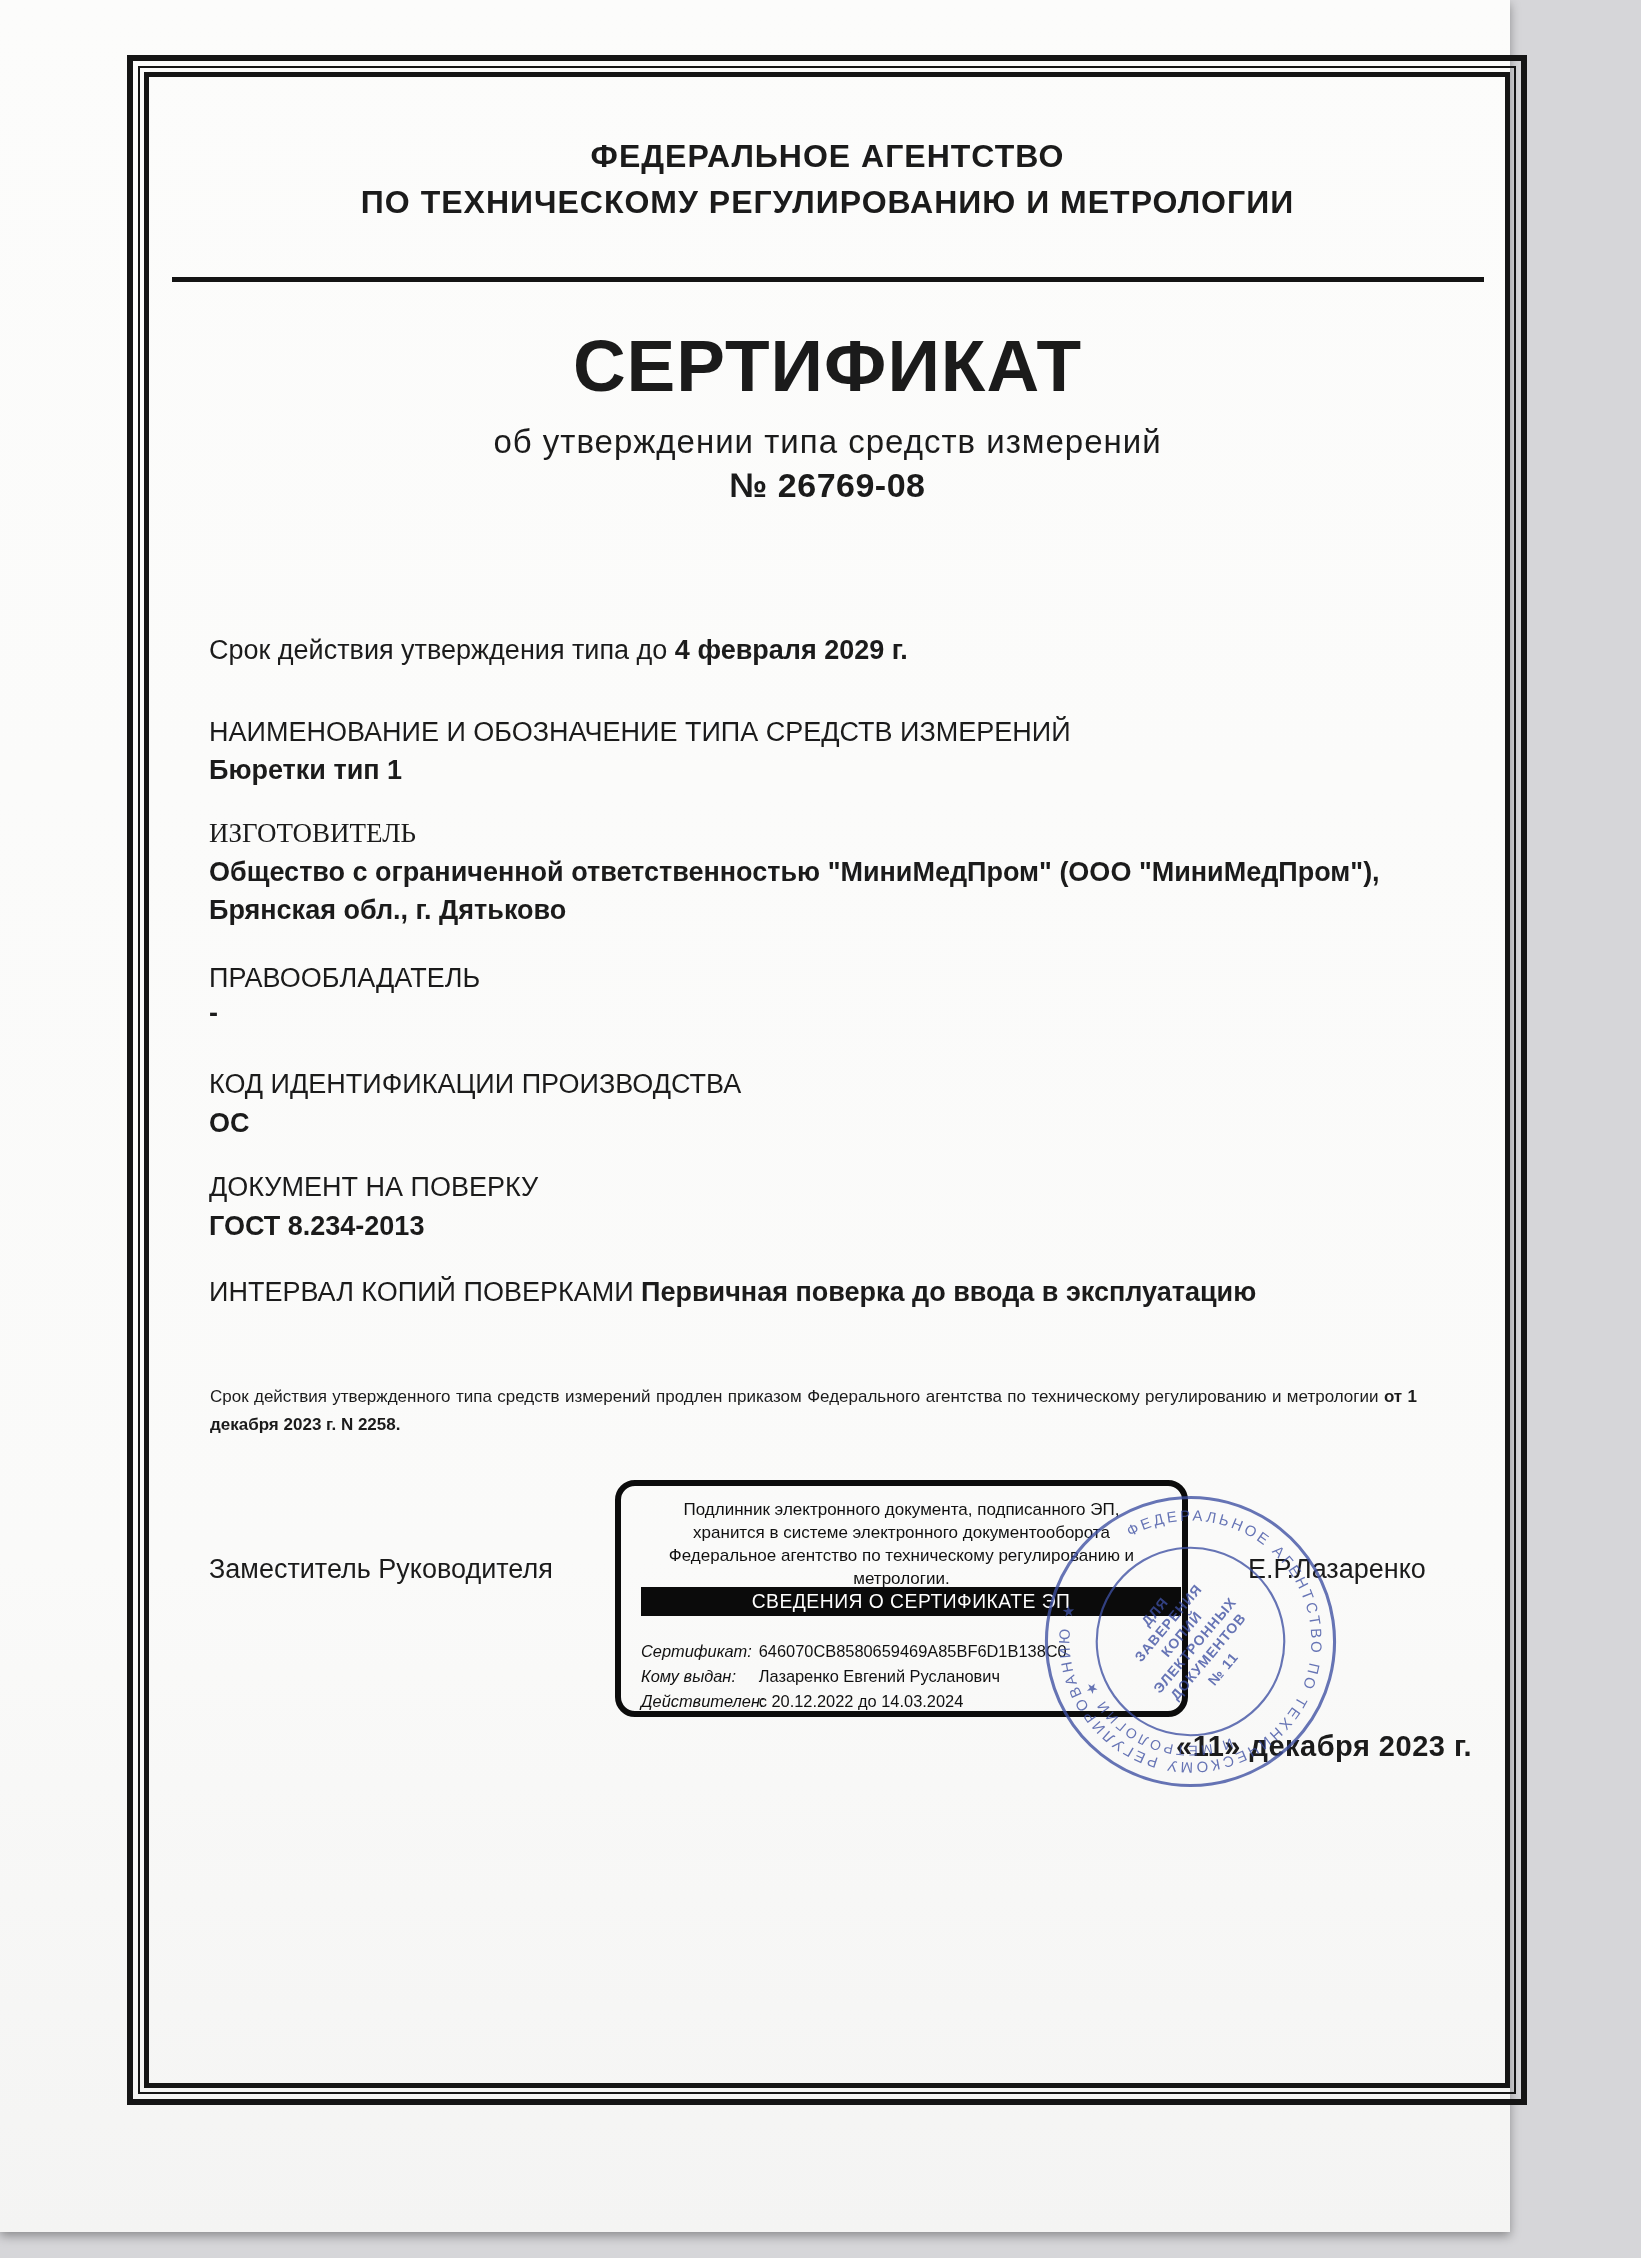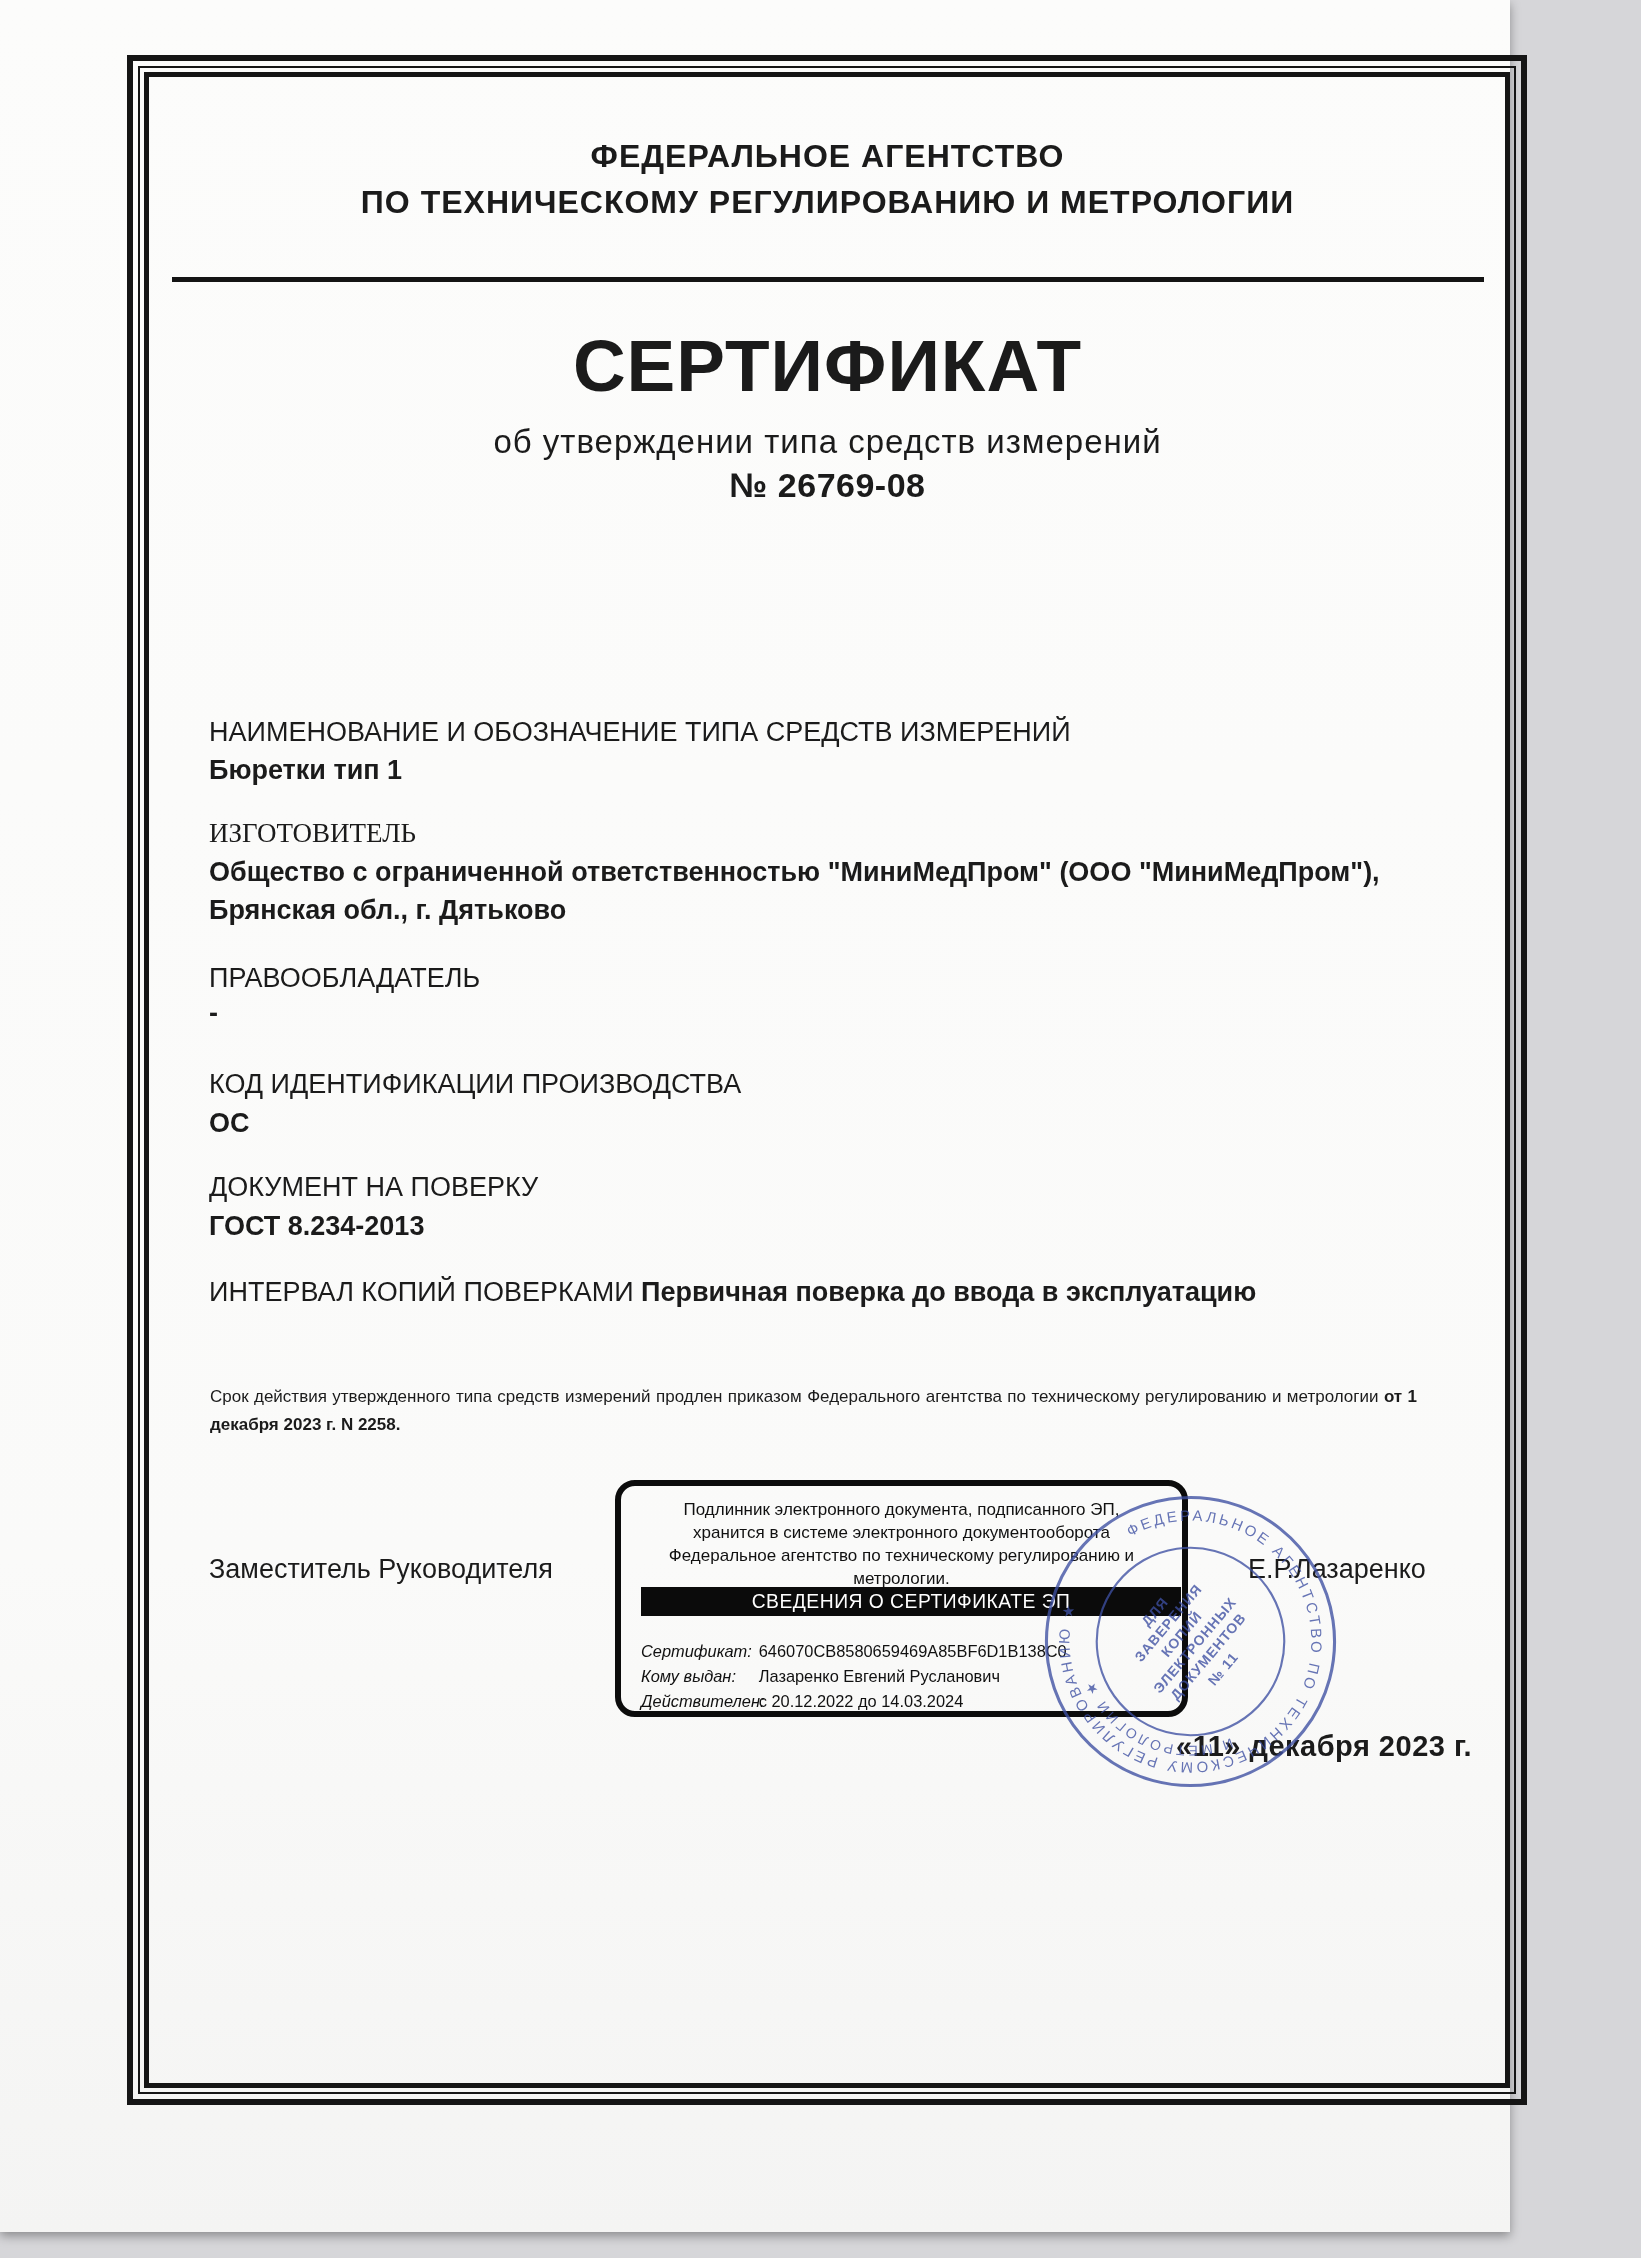--- a/index.html
+++ b/index.html
@@ -61,20 +61,23 @@
     <div>ФЕДЕРАЛЬНОЕ АГЕНТСТВО</div>
     <div>ПО ТЕХНИЧЕСКОМУ РЕГУЛИРОВАНИЮ И МЕТРОЛОГИИ</div>
   </div>
 
   <div class="abs rule"></div>
 
   <div class="abs center-col title">СЕРТИФИКАТ</div>
   <div class="abs center-col subtitle">об утверждении типа средств измерений</div>
   <div class="abs center-col cert-no">№ 26769-08</div>
 
+  <div class="abs body-line" style="top:631px;">
+    <span>Срок действия утверждения типа до </span><span class="b">4 февраля 2029 г.</span>
+  </div>
 
   <div class="abs body-line" style="top:713px;">НАИМЕНОВАНИЕ И ОБОЗНАЧЕНИЕ ТИПА СРЕДСТВ ИЗМЕРЕНИЙ</div>
   <div class="abs body-line b" style="top:751px;">Бюретки тип 1</div>
 
   <div class="abs body-line" style="top:814px;font-family:Liberation Serif, serif;">ИЗГОТОВИТЕЛЬ</div>
   <div class="abs body-line b" style="top:853px;">Общество с ограниченной ответственностью "МиниМедПром" (ООО "МиниМедПром"),</div>
   <div class="abs body-line b" style="top:891px;">Брянская обл., г. Дятьково</div>
 
   <div class="abs body-line" style="top:959px;">ПРАВООБЛАДАТЕЛЬ</div>
   <div class="abs body-line b" style="top:994px;">-</div>

